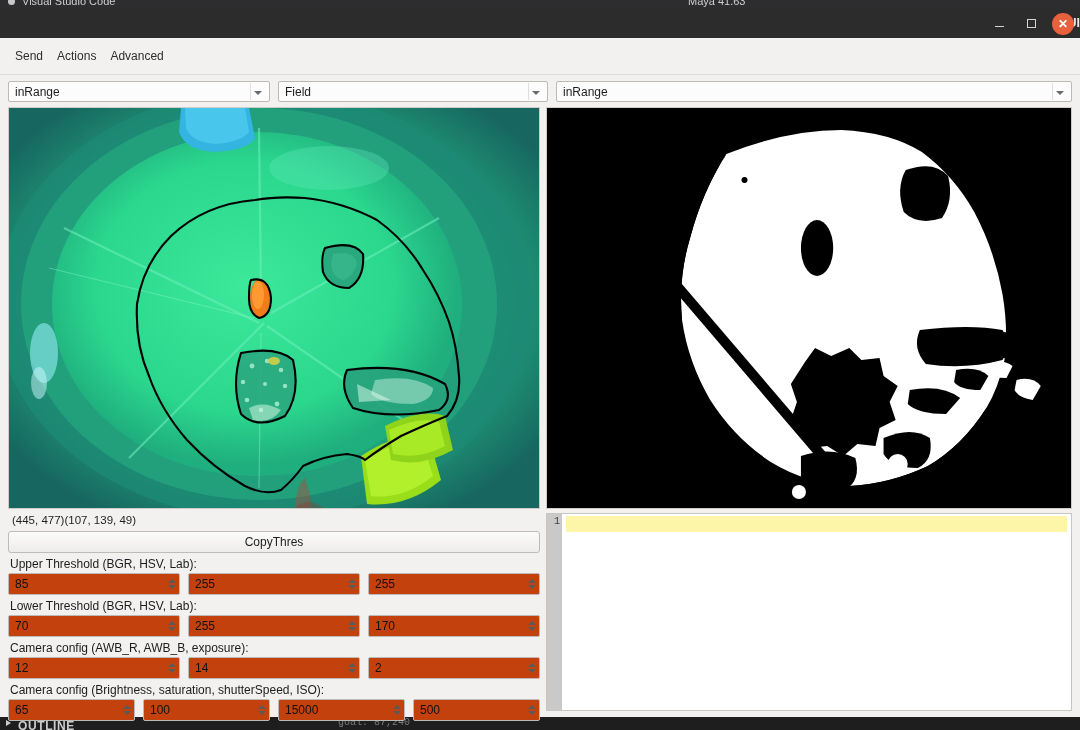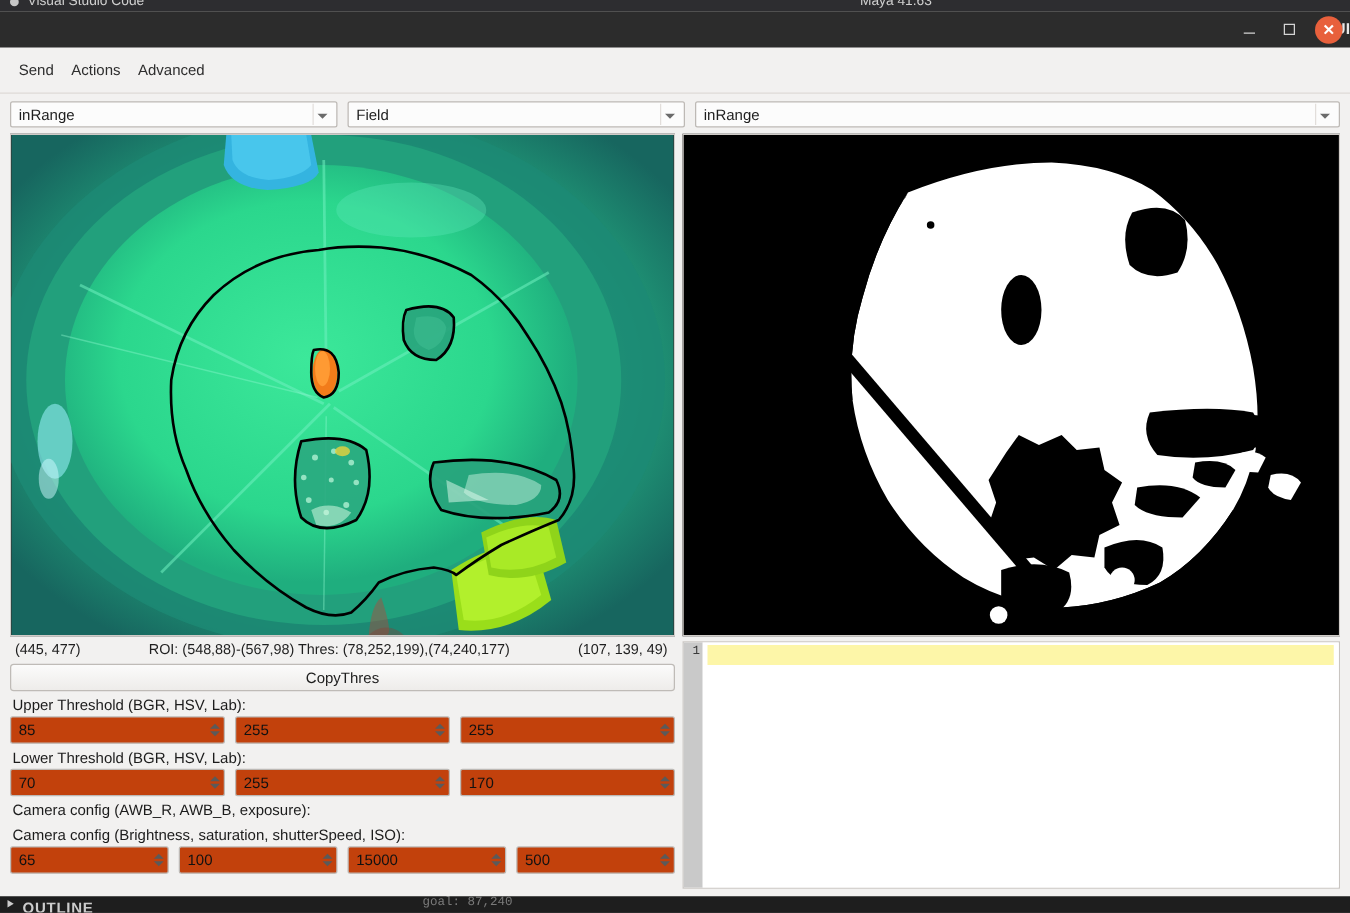--- a/index.html
+++ b/index.html
@@ -325,21 +325,20 @@
               <path d="M232 245 Q268 238 284 252 Q292 286 276 308 Q248 322 232 306 Q222 276 232 245 Z"></path>
               <path d="M338 262 Q398 254 436 276 Q444 292 430 302 Q380 312 344 300 Q330 280 338 262 Z"></path>
               <path d="M242 172 Q260 168 262 190 Q262 208 250 210 Q240 206 240 190 Q240 176 242 172 Z"></path>
             </g>
           </g>
         </svg>
       </div>
 
       <div class="status-row">
         <span class="st-left">(445, 477)</span>
-        <span class="st-mid">ROI: (548,88)-(567,98) Thres: (78,252,199),(74,240,177)</span>
         <span class="st-right">(107, 139, 49)</span>
       </div>
 
       <div class="copy-btn">CopyThres</div>
 
       <div class="field-label">Upper Threshold (BGR, HSV, Lab):</div>
       <div class="input-row">
         <div class="spin spin-3">
           <span class="val">85</span>
           <span class="spin-btns">
@@ -382,20 +381,43 @@
         <div class="spin spin-3">
           <span class="val">170</span>
           <span class="spin-btns">
               <i class="spin-up"></i>
               <i class="spin-dn"></i>
             </span>
         </div>
       </div>
 
       <div class="field-label">Camera config (AWB_R, AWB_B, exposure):</div>
+      <div class="input-row">
+        <div class="spin spin-3">
+          <span class="val">12</span>
+          <span class="spin-btns">
+              <i class="spin-up"></i>
+              <i class="spin-dn"></i>
+            </span>
+        </div>
+        <div class="spin spin-3">
+          <span class="val">14</span>
+          <span class="spin-btns">
+              <i class="spin-up"></i>
+              <i class="spin-dn"></i>
+            </span>
+        </div>
+        <div class="spin spin-3">
+          <span class="val">2</span>
+          <span class="spin-btns">
+              <i class="spin-up"></i>
+              <i class="spin-dn"></i>
+            </span>
+        </div>
+      </div>
 
       <div class="field-label">Camera config (Brightness, saturation, shutterSpeed, ISO):</div>
       <div class="input-row">
         <div class="spin spin-4">
           <span class="val">65</span>
           <span class="spin-btns">
               <i class="spin-up"></i>
               <i class="spin-dn"></i>
             </span>
         </div>

